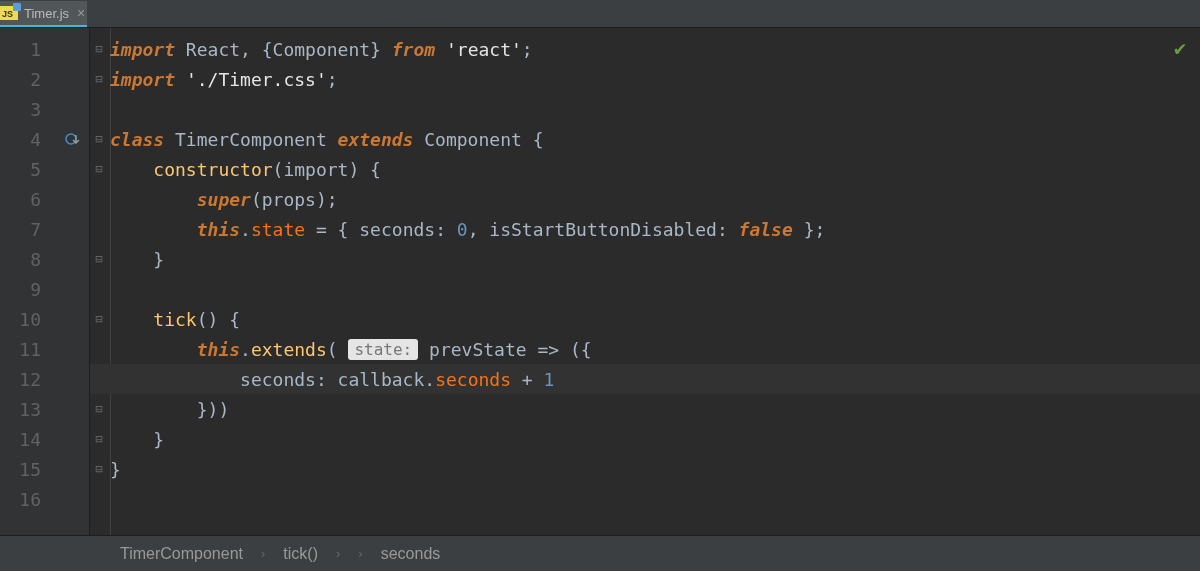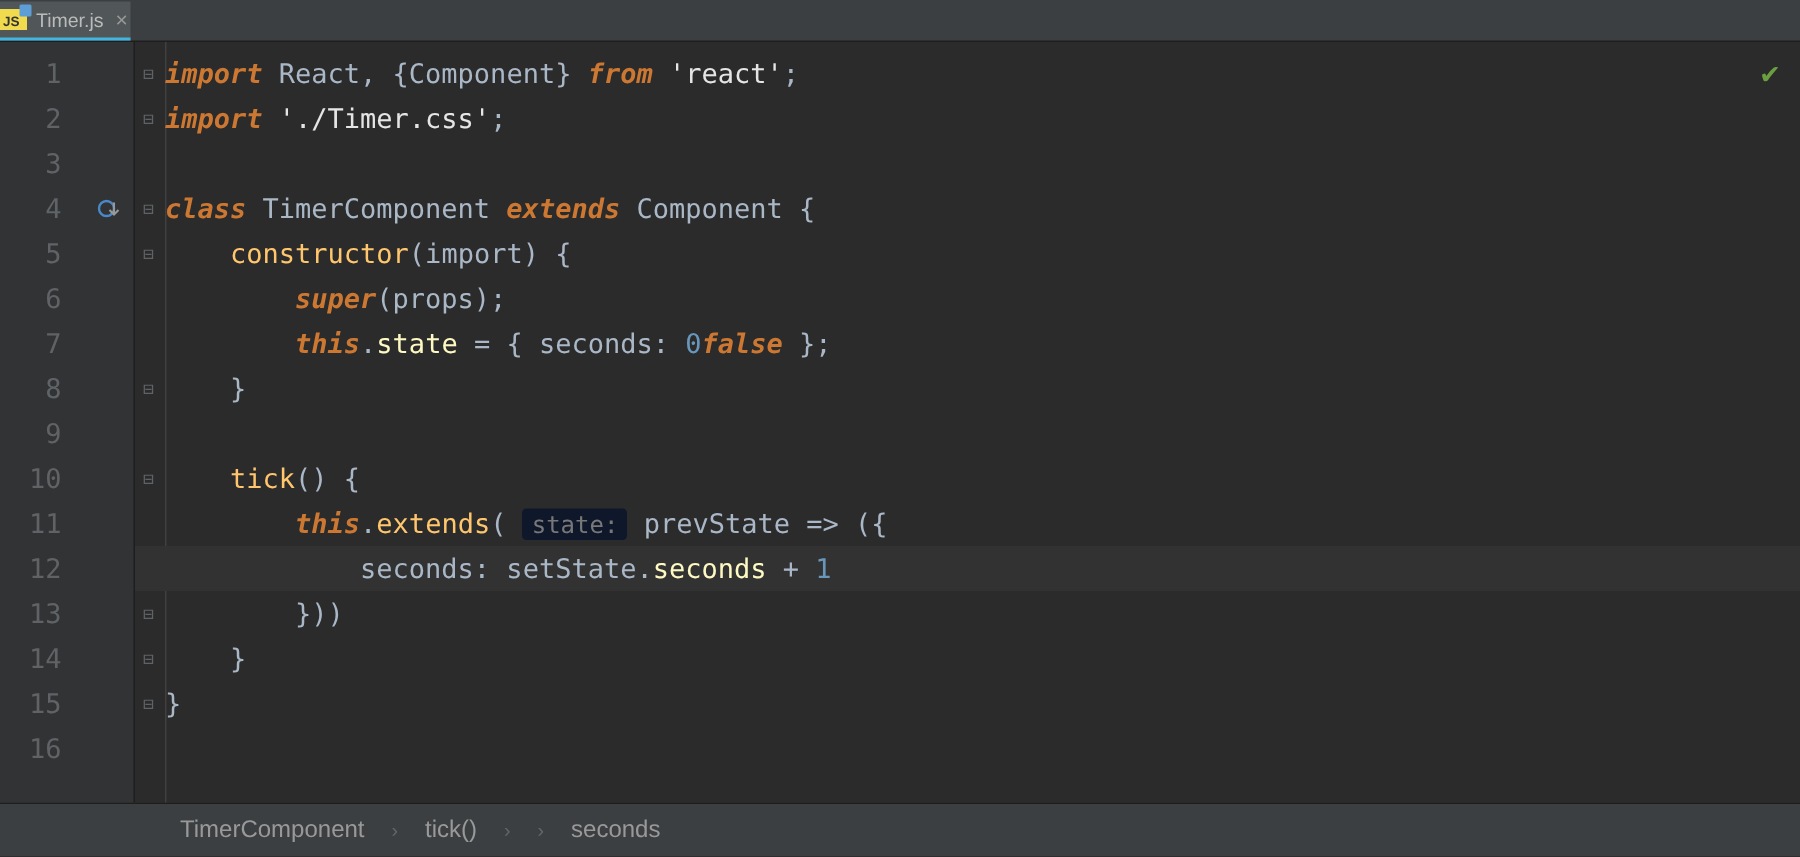--- a/index.html
+++ b/index.html
@@ -120,22 +120,22 @@
       align-items: center;
       justify-content: center;
     }
     .line-highlight {
       background: #323232;
     }
     .kw { color: #cc7832; font-weight: bold; font-style: italic; }
     .str { color: #e5e5e5; }
     .num { color: #6897bb; }
     .mth { color: #ffc66d; }
-    .field { color: #fef9c3; }
-    .hint { color: #787878; background: #0f172a; padding: 1px 6px; border-radius: 3px; font-size: 16px; }
+    .field { color: #f97316; }
+    .hint { color: #787878; background: #e5e5e5; padding: 1px 6px; border-radius: 3px; font-size: 16px; }
     .indent-guide {
       position: absolute;
       top: 0;
       bottom: 0;
       width: 1px;
       background: #404040;
     }
     .check-icon {
       position: absolute;
       top: 8px;
@@ -233,26 +233,26 @@
   <div class="code-area">
     <div class="indent-guide" style="left:20px"></div>
     <span class="check-icon">✔</span>
 
     <div class="code-line"><span class="fold-marker">⊟</span><span class="kw">import</span><span> React, {Component} </span><span class="kw">from</span><span> </span><span class="str">'react'</span><span>;</span></div>
     <div class="code-line"><span class="fold-marker">⊟</span><span class="kw">import</span><span> </span><span class="str">'./Timer.css'</span><span>;</span></div>
     <div class="code-line"></div>
     <div class="code-line"><span class="fold-marker">⊟</span><span class="kw">class</span><span> TimerComponent </span><span class="kw">extends</span><span> Component {</span></div>
     <div class="code-line"><span class="fold-marker">⊟</span><span>    </span><span class="mth">constructor</span><span>(import) {</span></div>
     <div class="code-line"><span>        </span><span class="kw">super</span><span>(props);</span></div>
-    <div class="code-line"><span>        </span><span class="kw">this</span><span>.</span><span class="field">state</span><span> = { </span><span>seconds</span><span>: </span><span class="num">0</span><span class="kw">false</span><span> };</span></div>
+    <div class="code-line"><span>        </span><span class="kw">this</span><span>.</span><span class="field">state</span><span> = { </span><span>seconds</span><span>: </span><span class="num">0</span><span>, isStartButtonDisabled: </span><span class="kw">false</span><span> };</span></div>
     <div class="code-line"><span class="fold-marker">⊟</span><span>    </span><span>}</span></div>
     <div class="code-line"></div>
     <div class="code-line"><span class="fold-marker">⊟</span><span>    </span><span class="mth">tick</span><span>() {</span></div>
     <div class="code-line"><span>        </span><span class="kw">this</span><span>.</span><span class="mth">extends</span><span>( </span><span class="hint">state:</span><span> prevState =&gt; ({</span></div>
-    <div class="code-line line-highlight"><span>            </span><span>seconds</span><span>: setState.</span><span class="field">seconds</span><span> + </span><span class="num">1</span></div>
+    <div class="code-line line-highlight"><span>            </span><span>seconds</span><span>: callback.</span><span class="field">seconds</span><span> + </span><span class="num">1</span></div>
     <div class="code-line"><span class="fold-marker">⊟</span><span>        </span><span>}))</span></div>
     <div class="code-line"><span class="fold-marker">⊟</span><span>    </span><span>}</span></div>
     <div class="code-line"><span class="fold-marker">⊟</span><span>}</span></div>
     <div class="code-line"></div>
   </div>
 </div>
 
 <div class="breadcrumb">
   <span>TimerComponent</span>
   <span class="sep">›</span>

